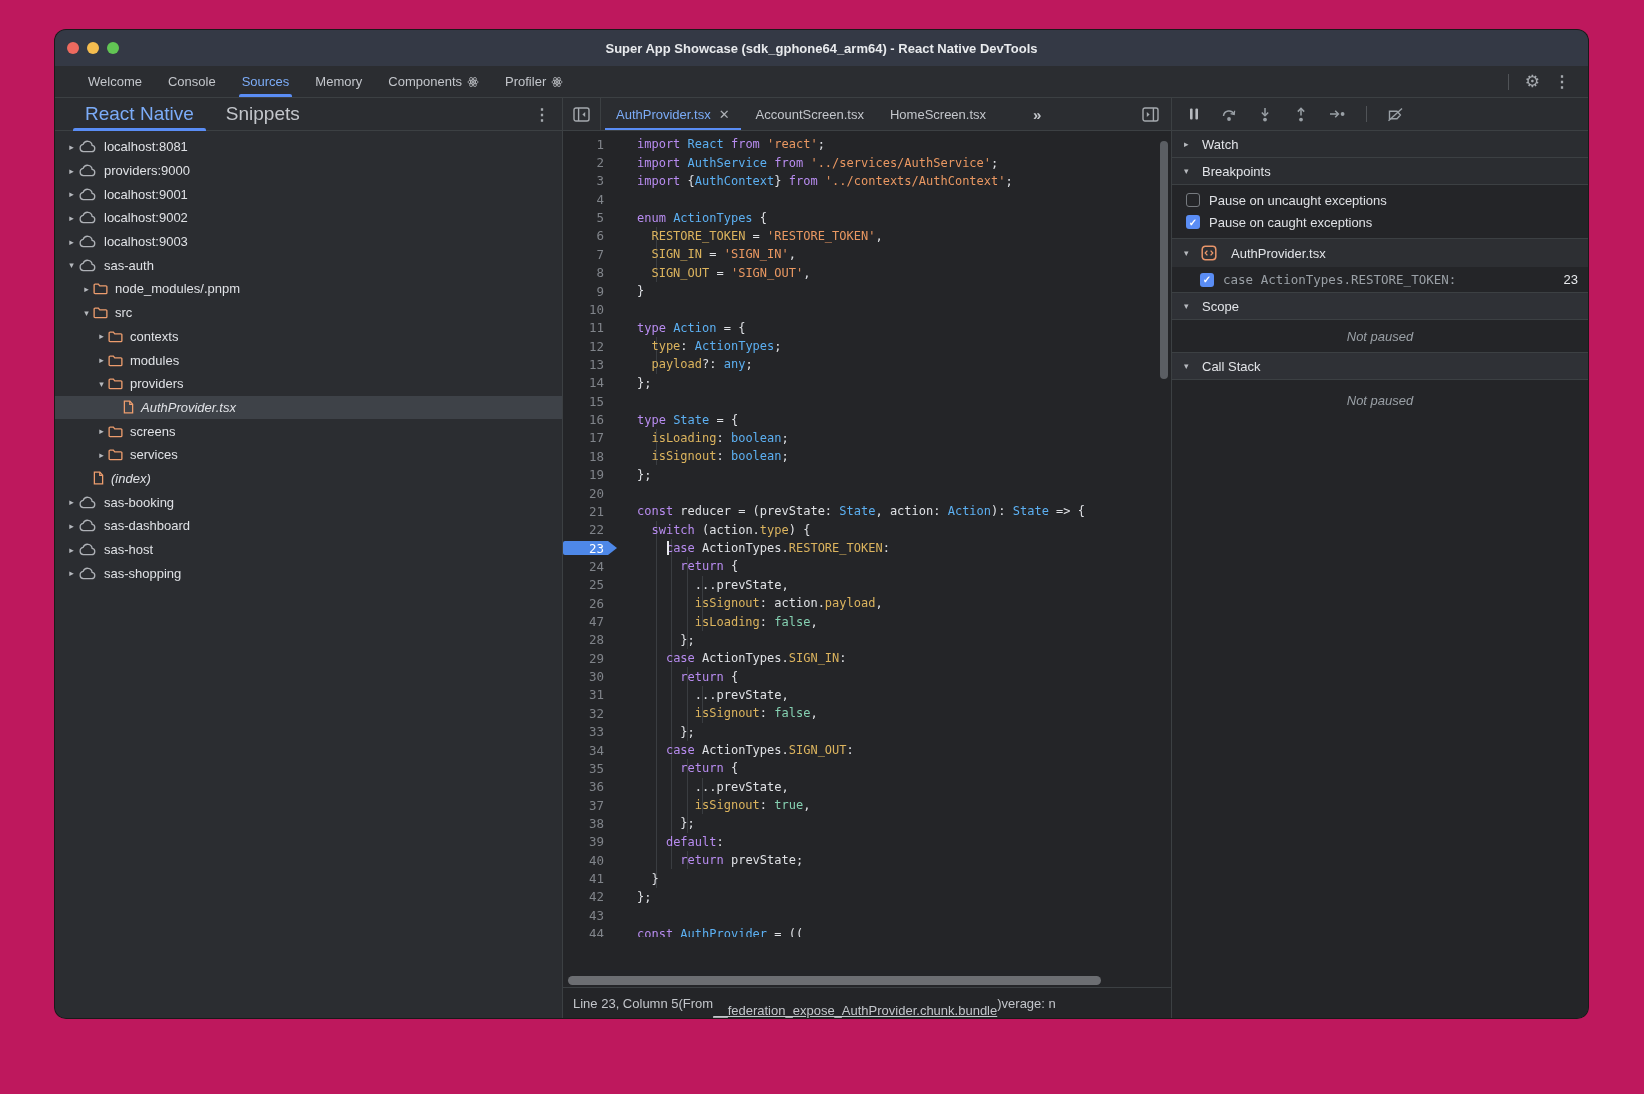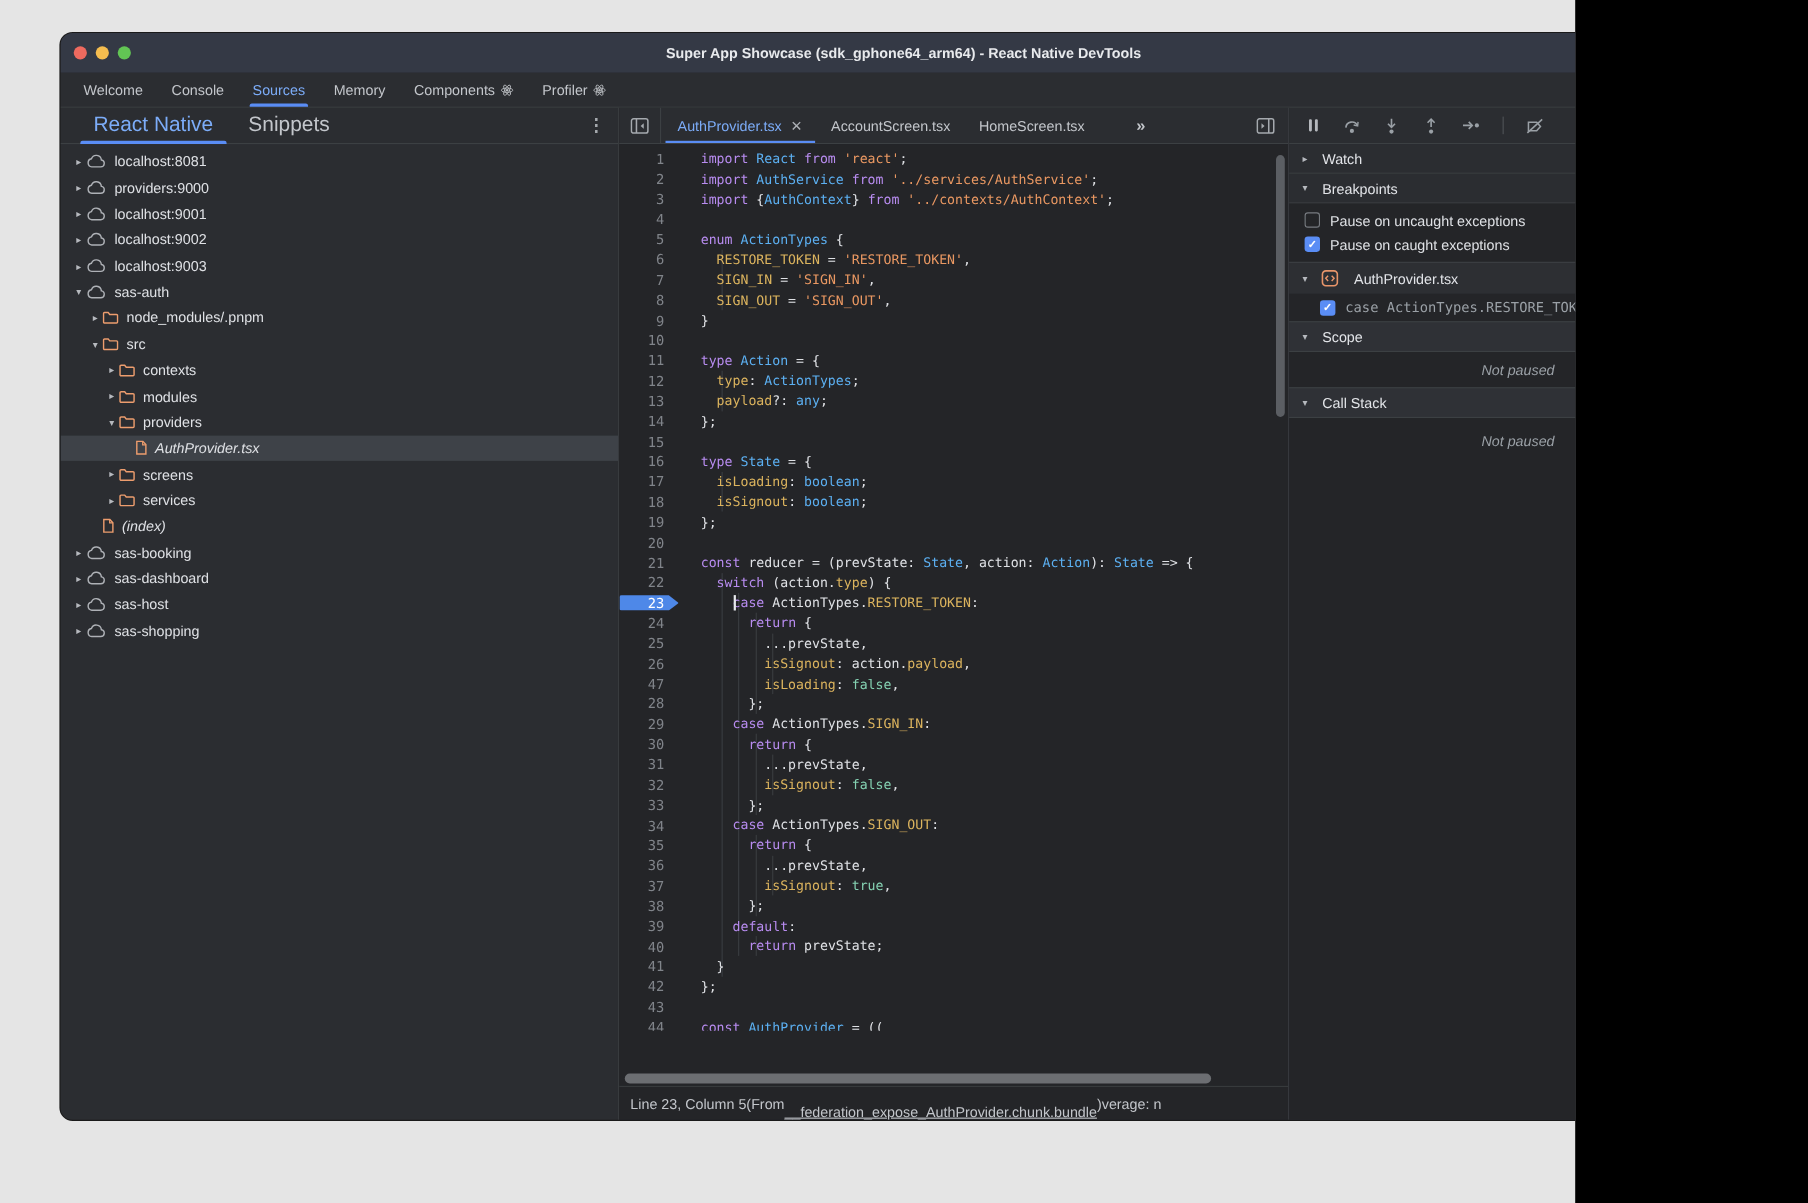--- a/index.html
+++ b/index.html
@@ -1,27 +1,27 @@
 <!DOCTYPE html>
 <html style="--titlebar: #343945; --bg_base: #242528; --bg_panel: #2b2d31; --bg_header: #2f3136; --border: #3c4043; --selection: #3e4248; --accent_blue: #7cacf8; --underline: #5a8df5; --bp_badge: #4e88e8; --checkbox_blue: #5a8df5; --keyword: #b88cf0; --type: #5cb0f2; --string: #ea9862; --property: #dcb45e; --boolean: #85d1b2; --code_text: #dfe1e5; --traffic_red: #ee6a5f; --traffic_yellow: #f5bd4f; --traffic_green: #62c554; --icon_gray: #9aa0a6; --folder_orange: #ed9d6e;"><head>
 <meta charset="utf-8">
 <style>
   html,body{margin:0;padding:0;background:#000;}
-  .stage{position:relative;width:1432px;height:1094px;background:#e5e5e5;overflow:hidden;
+  .stage{position:relative;width:1644px;height:1094px;background:#be185d;overflow:hidden;
          font-family:"Liberation Sans",sans-serif;-webkit-font-smoothing:antialiased;}
   .window{position:absolute;left:55px;top:30px;width:1533px;height:988px;background:var(--bg_base);
           border-radius:11px;overflow:hidden;display:flex;flex-direction:column;box-shadow:0 0 0 1px #1a1a1a;}
   
   .titlebar{height:36px;background:var(--titlebar);display:flex;align-items:center;position:relative;flex:none;}
   .tl{width:12px;height:12px;border-radius:50%;margin-left:8px;}
   .tl:first-child{margin-left:12px;}
   .title{position:absolute;left:0;right:0;text-align:center;font-size:13px;font-weight:bold;color:#e8eaed;}
   
   .main-tabs{height:31px;background:var(--bg_panel);display:flex;align-items:stretch;flex:none;
-             border-bottom:1px solid var(--border);padding-left:8px;}
+             border-bottom:1px solid var(--border);padding-left:20px;}
   .mtab{display:flex;align-items:center;gap:5px;padding:0 13px;font-size:13px;color:#c3c6cb;position:relative;cursor:default;}
   .mtab.active{color:var(--accent_blue);justify-content:flex-end;}
   .mtab.active::after{content:"";position:absolute;left:10px;right:10px;bottom:0;height:3px;background:var(--underline);border-radius:2px 2px 0 0;}
   .mt-right{margin-left:auto;display:flex;align-items:center;padding-right:10px;}
   .vdiv{width:1px;height:16px;background:#505357;margin:0 10px;}
   .gear{font-size:17px;color:#a5a9ae;padding:0 6px;}
   .kebab{font-size:16px;color:#a5a9ae;padding:0 8px;font-weight:bold;letter-spacing:0;}
   
   .content{flex:1;display:flex;min-height:0;}
   .sidebar{width:507px;flex:none;background:var(--bg_panel);border-right:1px solid var(--border);display:flex;flex-direction:column;}

